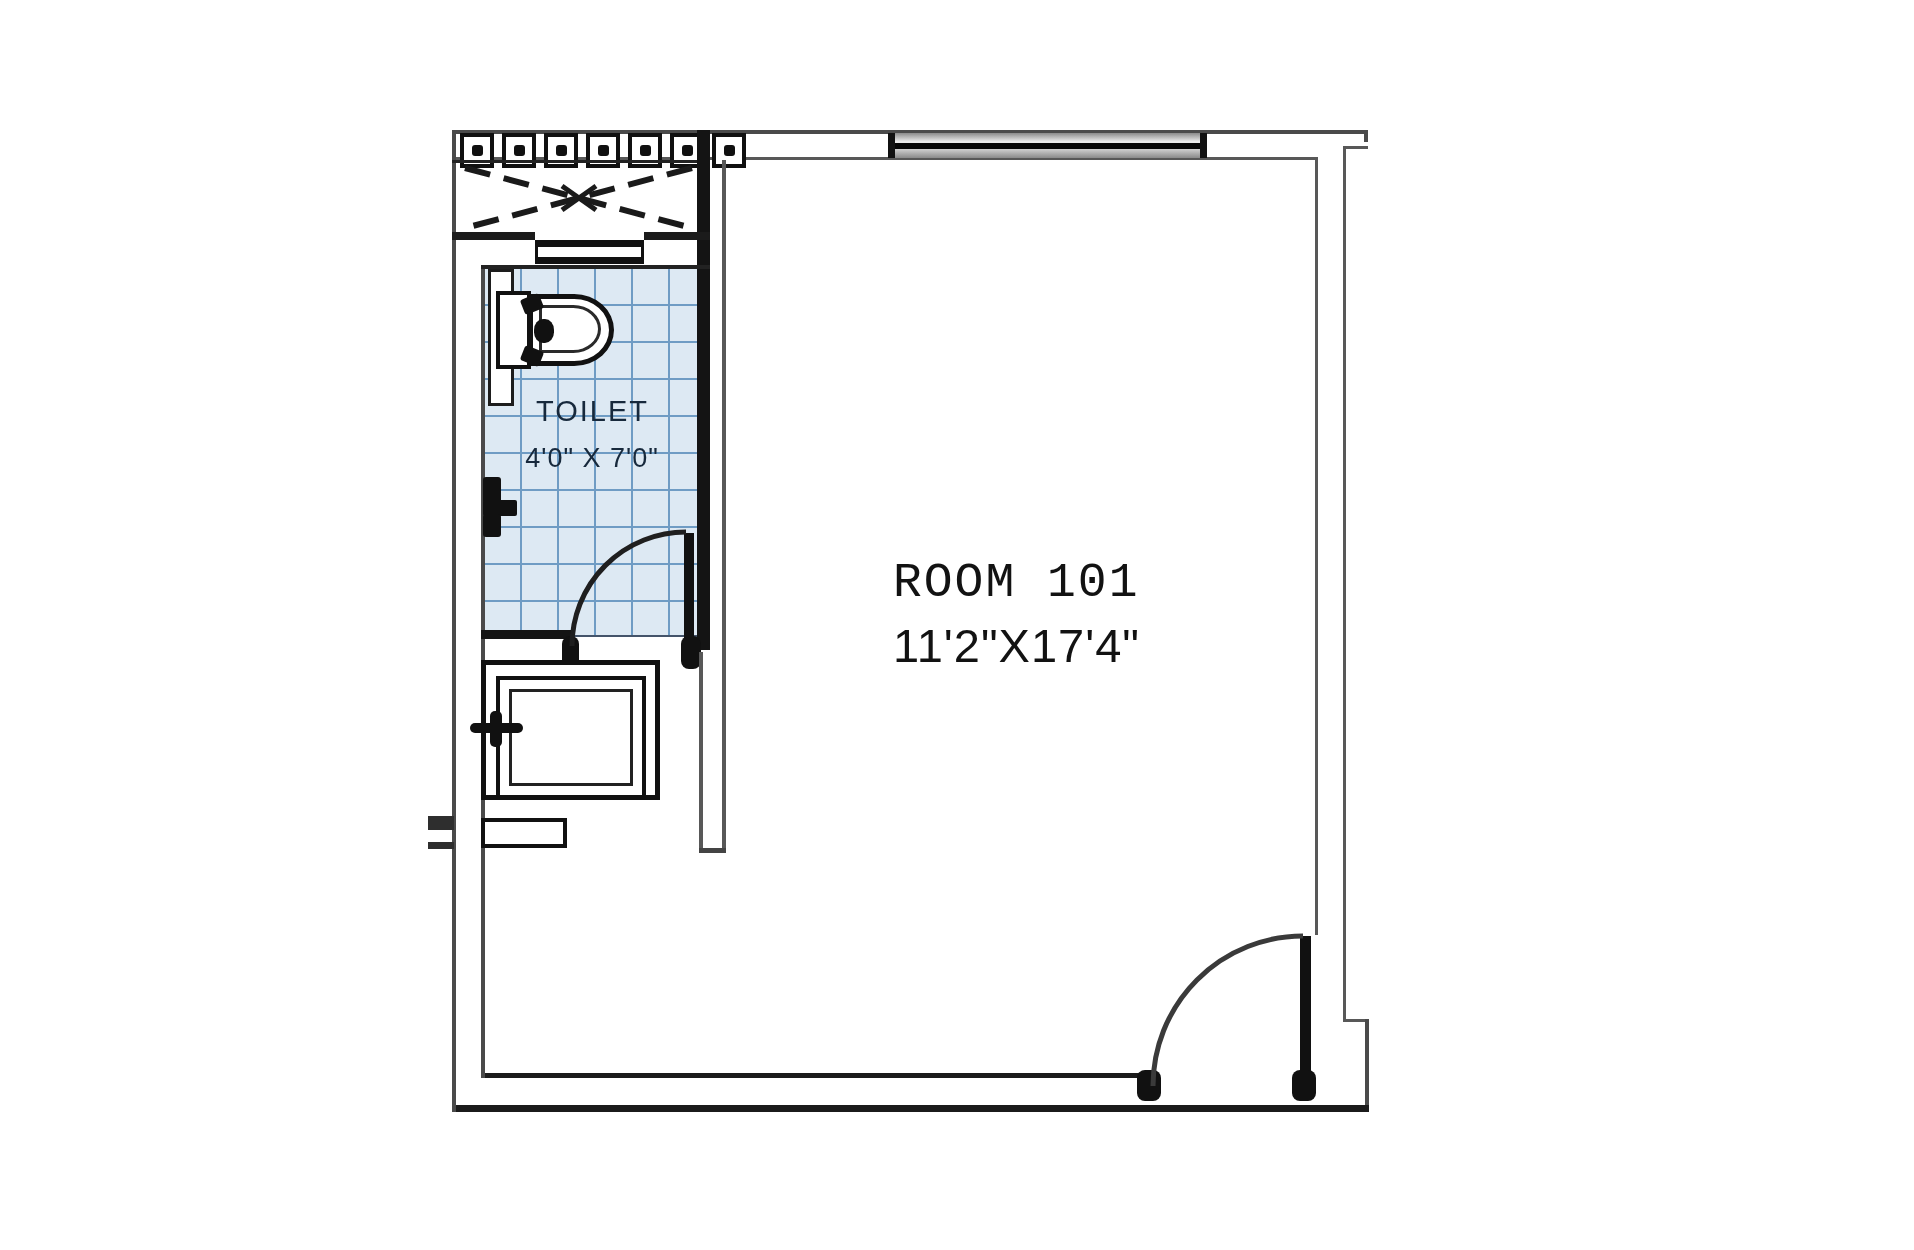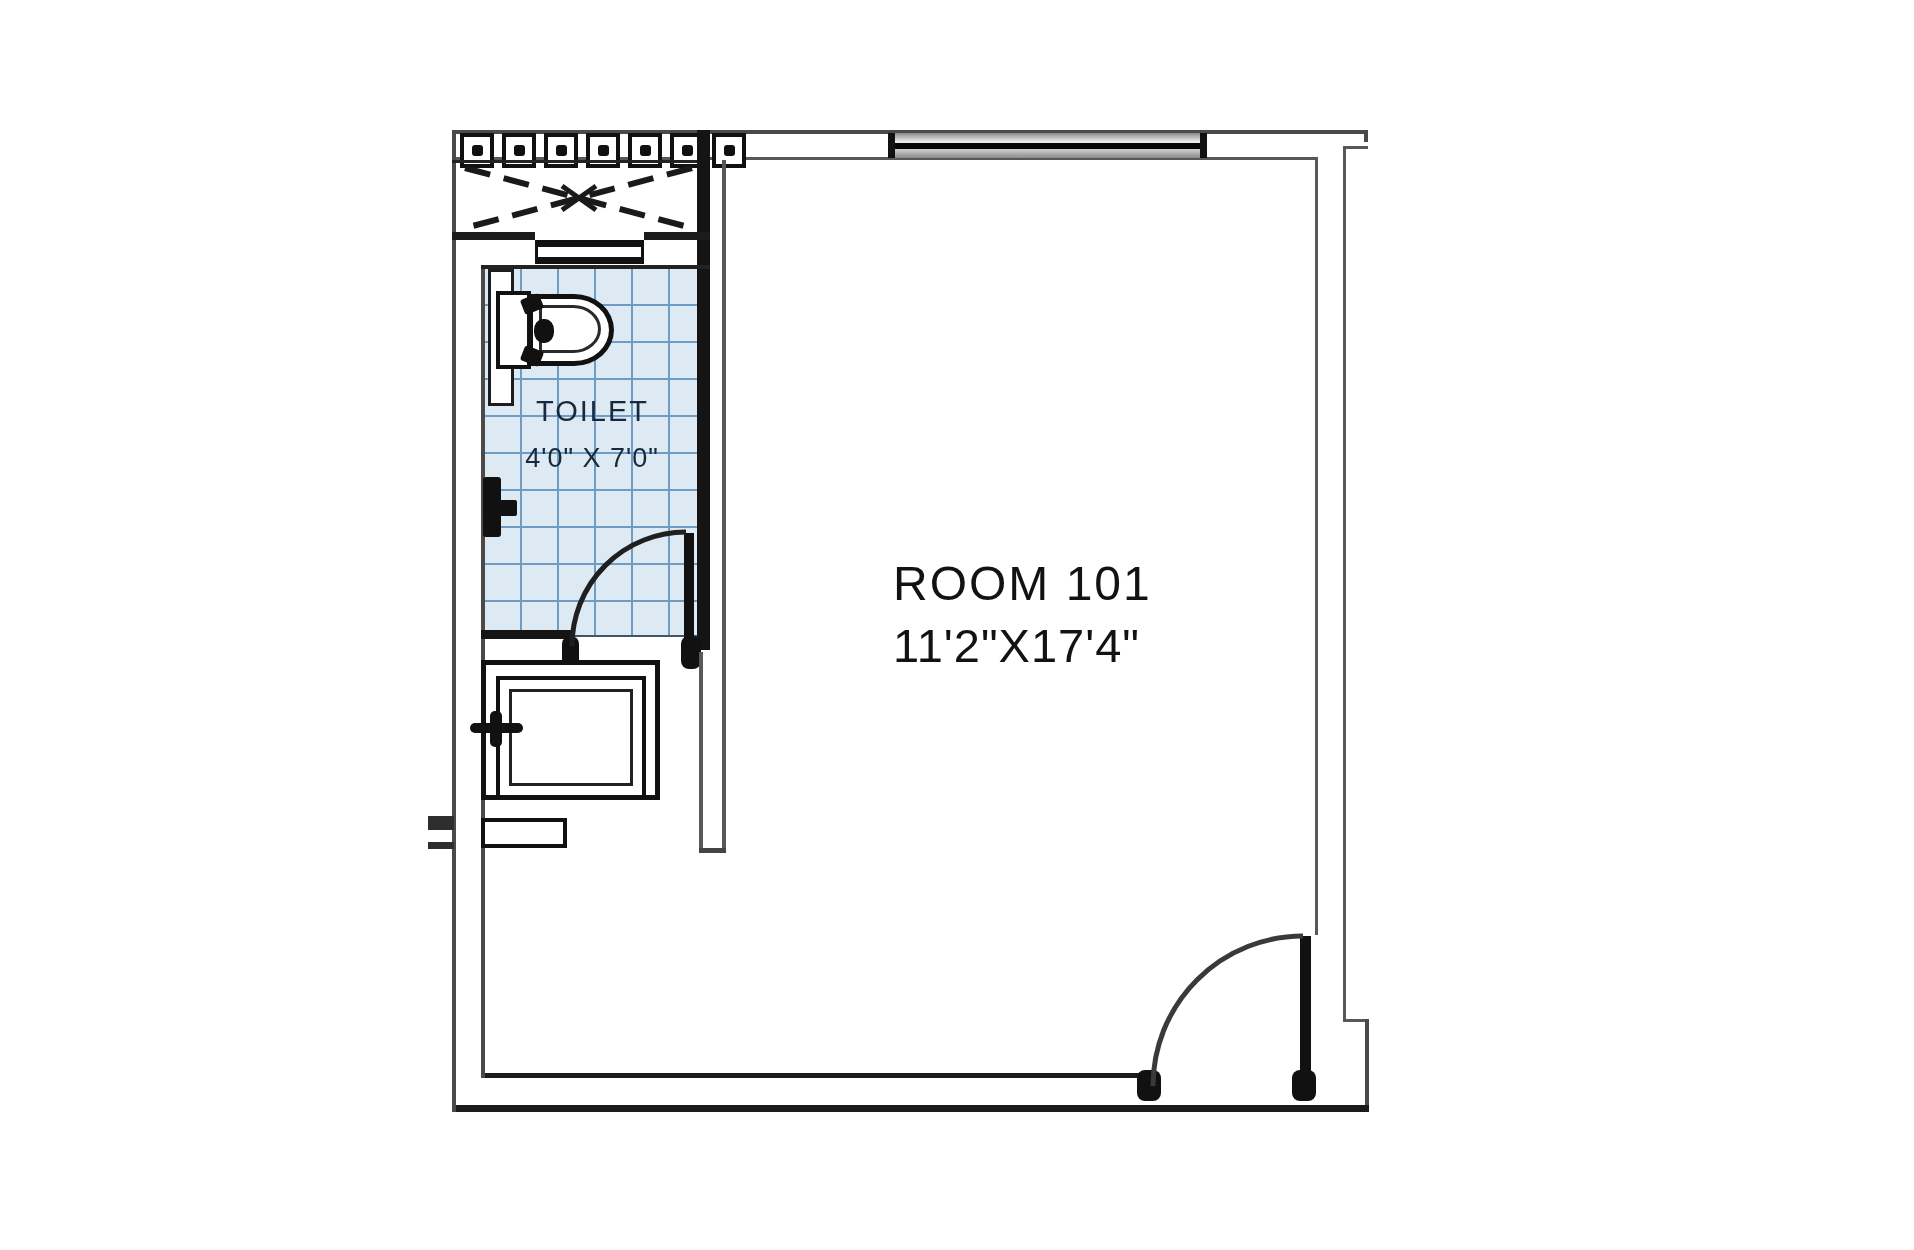--- a/index.html
+++ b/index.html
@@ -124,21 +124,21 @@
   <div class="abs" style="left:888px;top:133px;width:319px;height:25px;background:linear-gradient(#8a8a8a,#ececec 35%,#cfcfcf 65%,#8a8a8a);">
     <div class="abs blackfill" style="left:0;top:10px;width:319px;height:6px;background:#050505;"></div>
     <div class="abs blackfill" style="left:0;top:0;width:7px;height:25px;"></div>
     <div class="abs blackfill" style="left:312px;top:0;width:7px;height:25px;"></div>
   </div>
 
   <div class="abs blackfill" style="left:1300px;top:936px;width:11px;height:154px;"></div>
   <div class="abs blackfill" style="left:1137px;top:1070px;width:24px;height:31px;border-radius:8px;"></div>
   <div class="abs blackfill" style="left:1292px;top:1070px;width:24px;height:31px;border-radius:8px;"></div>
 
-  <div class="abs label" style="left:893px;top:556px;font-size:48px;color:#121212;letter-spacing:2px;">ROOM 101</div>
+  <div class="abs label" style="left:893px;top:556px;font-size:48px;color:#121212;letter-spacing:2px;font-family:Liberation Mono, monospace;">ROOM 101</div>
   <div class="abs label" style="left:893px;top:618px;font-size:47px;color:#121212;letter-spacing:1px;">11'2"X17'4"</div>
 
   <svg width="1914" height="1250" viewBox="0 0 1914 1250">
 
     <g stroke="#1a1a1a" stroke-width="6" fill="none">
       <line x1="465" y1="168" x2="692" y2="228" stroke-dasharray="26 14"></line>
       <line x1="692" y1="168" x2="465" y2="228" stroke-dasharray="26 14"></line>
       <line x1="562" y1="186" x2="596" y2="210" stroke-width="5"></line>
       <line x1="596" y1="186" x2="562" y2="210" stroke-width="5"></line>
     </g>

